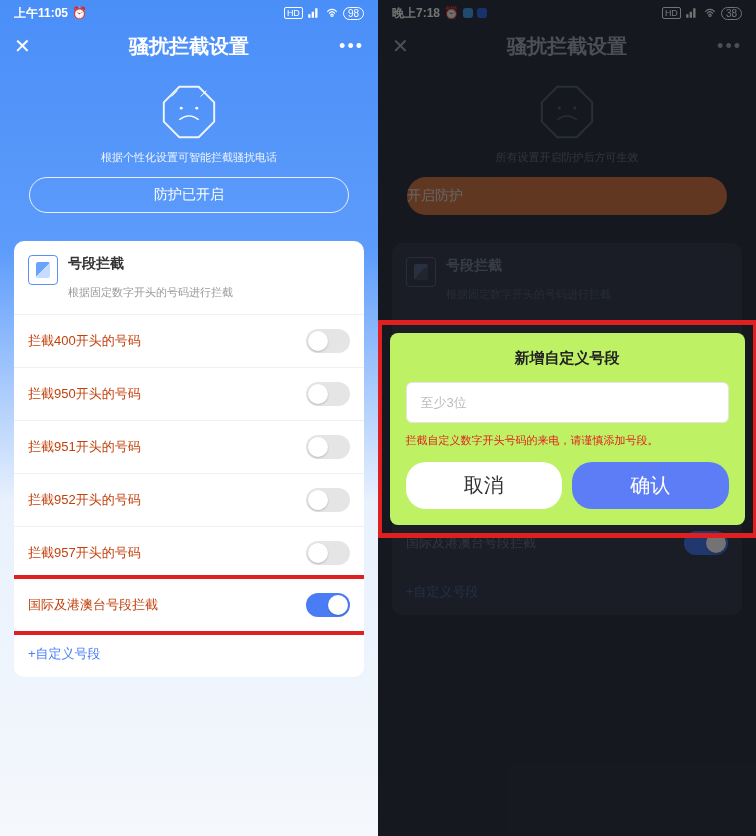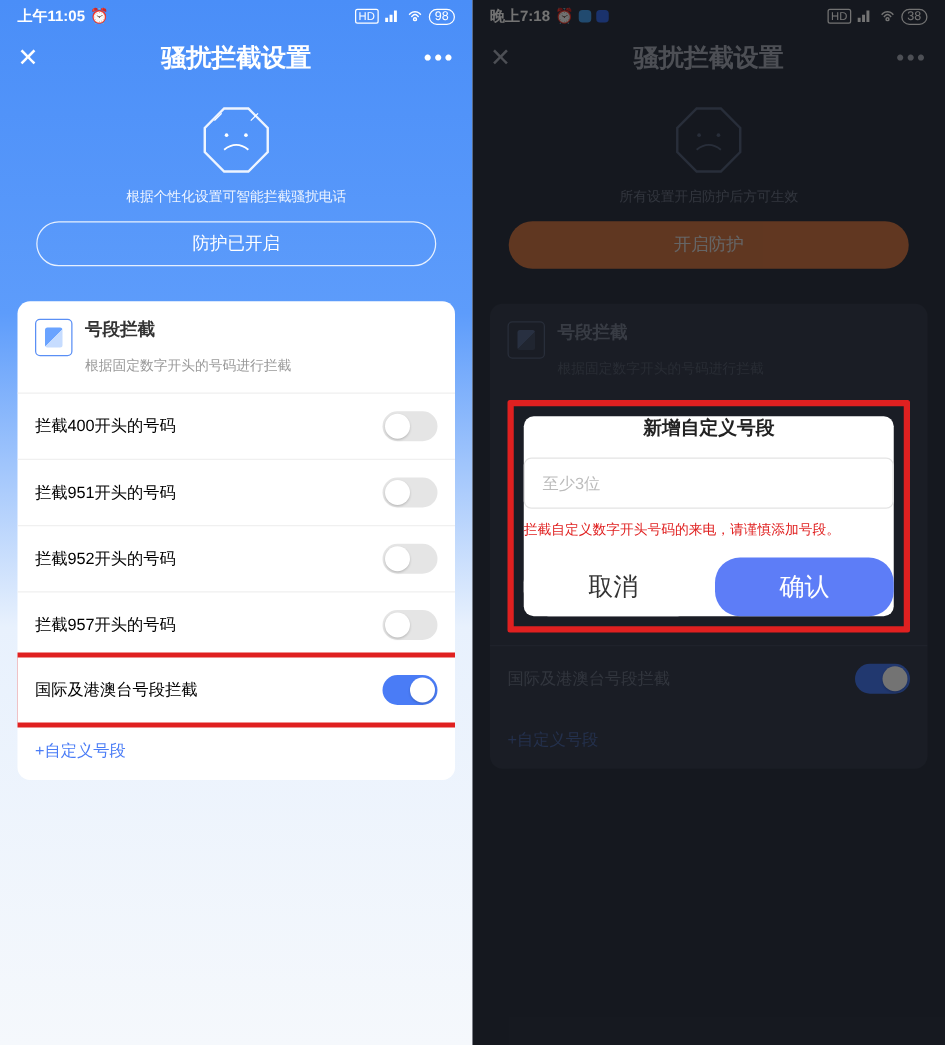--- a/index.html
+++ b/index.html
@@ -19,48 +19,48 @@
 .titlebar.dim { color: #aab0bc; }
 .titlebar .title { position: absolute; left: 50%; transform: translateX(-50%); font-size: 20px; font-weight: 600; text-align: right; }
 .close-x { font-size: 20px; }
 .more-dots { font-size: 18px; letter-spacing: 2px; }
 .hero { display: flex; flex-direction: column; align-items: center; padding: 14px 0 16px; }
 .hero-icon { width: 64px; height: 64px; display: flex; align-items: center; justify-content: center; }
 .hero-desc { font-size: 11px; margin-top: 6px; }
 .hero-desc.light { color: rgba(255,255,255,0.9); }
 .hero-desc.dim { color: #6e7688; }
 .hero-btn { margin-top: 12px; border: 1.5px solid rgba(255,255,255,0.85); color: #fff; border-radius: 22px; padding: 8px 0; width: 320px; text-align: center; font-size: 14px; font-weight: 500; }
-.hero-btn-orange { margin-top: 12px; background: #f4864a; color: #fff; border-radius: 22px; padding: 10px 0; width: 320px; text-align: center; font-size: 14px; font-weight: 500; opacity: 0.85; }
+.hero-btn-orange { margin-top: 12px; background: #f4864a; color: #fff; border-radius: 22px; padding: 10px 0; width: 320px; text-align: left; font-size: 14px; font-weight: 500; opacity: 0.85; }
 .card { background: #fff; border-radius: 10px; margin: 12px 14px 0; padding: 0; overflow: hidden; }
 .card.dim { background: #3a4152; }
 .card-header { display: flex; gap: 10px; padding: 14px; }
 .card-hicon { width: 30px; height: 30px; border: 1.5px solid #5a8ff5; border-radius: 4px; display: flex; align-items: center; justify-content: center; flex-shrink: 0; }
 .card-hicon.dim { border-color: #5a6680; }
 .card-hicon-inner { width: 14px; height: 16px; background: linear-gradient(135deg, #6aa3ff 50%, #c6dcff 50%); border-radius: 2px; }
 .card-hicon-inner.dim { background: linear-gradient(135deg, #5a6a90 50%, #48536a 50%); }
 .card-htitle { font-size: 14px; font-weight: 600; color: #333; }
 .card-htitle.dim { color: #7d8598; }
 .card-hdesc { font-size: 11px; color: #999; margin-top: 12px; }
 .card-hdesc.dim { color: #5a6274; }
 .row { display: flex; align-items: center; justify-content: space-between; padding: 14px; border-top: 1px solid #f0f0f0; }
 .row.dim { border-top-color: #454d60; }
-.row-label { font-size: 13px; color: #000000; }
+.row-label { font-size: 13px; color: #c2410c; }
 .row-label.dim { color: #6e7688; }
 .toggle { width: 44px; height: 24px; border-radius: 12px; background: #e5e5e5; position: relative; }
 .toggle::after { content:""; position:absolute; width:20px; height:20px; border-radius:50%; background:#fff; top:2px; left:2px; box-shadow:0 1px 2px rgba(0,0,0,0.2); }
 .toggle.on { background: #4a7cf6; }
 .toggle.on::after { left: 22px; }
 .toggle.on.dim { background: #4a7cf6; }
 .highlight-row { border: 4px solid #e02020; margin: -4px; padding: 14px 14px; display:flex; align-items:center; justify-content:space-between; }
 .add-link { padding: 14px; color: #4a7cf6; font-size: 13px; }
 .add-link.dim { color: #4f6aa8; }
 
 .overlay { position: absolute; inset: 0; background: rgba(0,0,0,0.55); display: flex; align-items: flex-start; justify-content: center; padding-top: 320px; }
 .dialog-wrap { border: 5px solid #e02020; border-radius: 2px; padding: 8px; }
-.dialog { width: 296px; background: #ffffff; border-radius: 8px; }
+.dialog { width: 355px; background: #bef264; border-radius: 8px; padding: 16px; }
 .dialog-title { text-align: center; font-size: 15px; font-weight: 600; color: #222; margin-bottom: 14px; }
 .dialog-input { width: 100%; border: 1px solid #e4e4e4; border-radius: 6px; padding: 12px 14px; font-size: 13px; color: #333; }
 .dialog-input::placeholder { color: #bbb; }
 .dialog-warning { font-size: 11px; color: #e02020; margin-top: 10px; line-height: 1.4; }
 .dialog-btns { display: flex; gap: 10px; margin-top: 14px; }
 .dbtn { flex: 1; text-align: center; padding: 10px 0; border-radius: 20px; font-size: 20px; }
 .dbtn-cancel { background: #fff; color: #333; }
 .dbtn-confirm { background: #5d7df7; color: #fff; }
 </style>
 </head>
@@ -110,20 +110,24 @@
       <div>
         <div class="card-htitle">号段拦截</div>
         <div class="card-hdesc">根据固定数字开头的号码进行拦截</div>
       </div>
     </div>
     <div class="row">
         <span class="row-label">拦截400开头的号码</span>
         <div class="toggle"></div>
       </div>
     <div class="row">
+        <span class="row-label">拦截950开头的号码</span>
+        <div class="toggle"></div>
+      </div>
+    <div class="row">
         <span class="row-label">拦截951开头的号码</span>
         <div class="toggle"></div>
       </div>
     <div class="row">
         <span class="row-label">拦截952开头的号码</span>
         <div class="toggle"></div>
       </div>
     <div class="row">
         <span class="row-label">拦截957开头的号码</span>
         <div class="toggle"></div>

